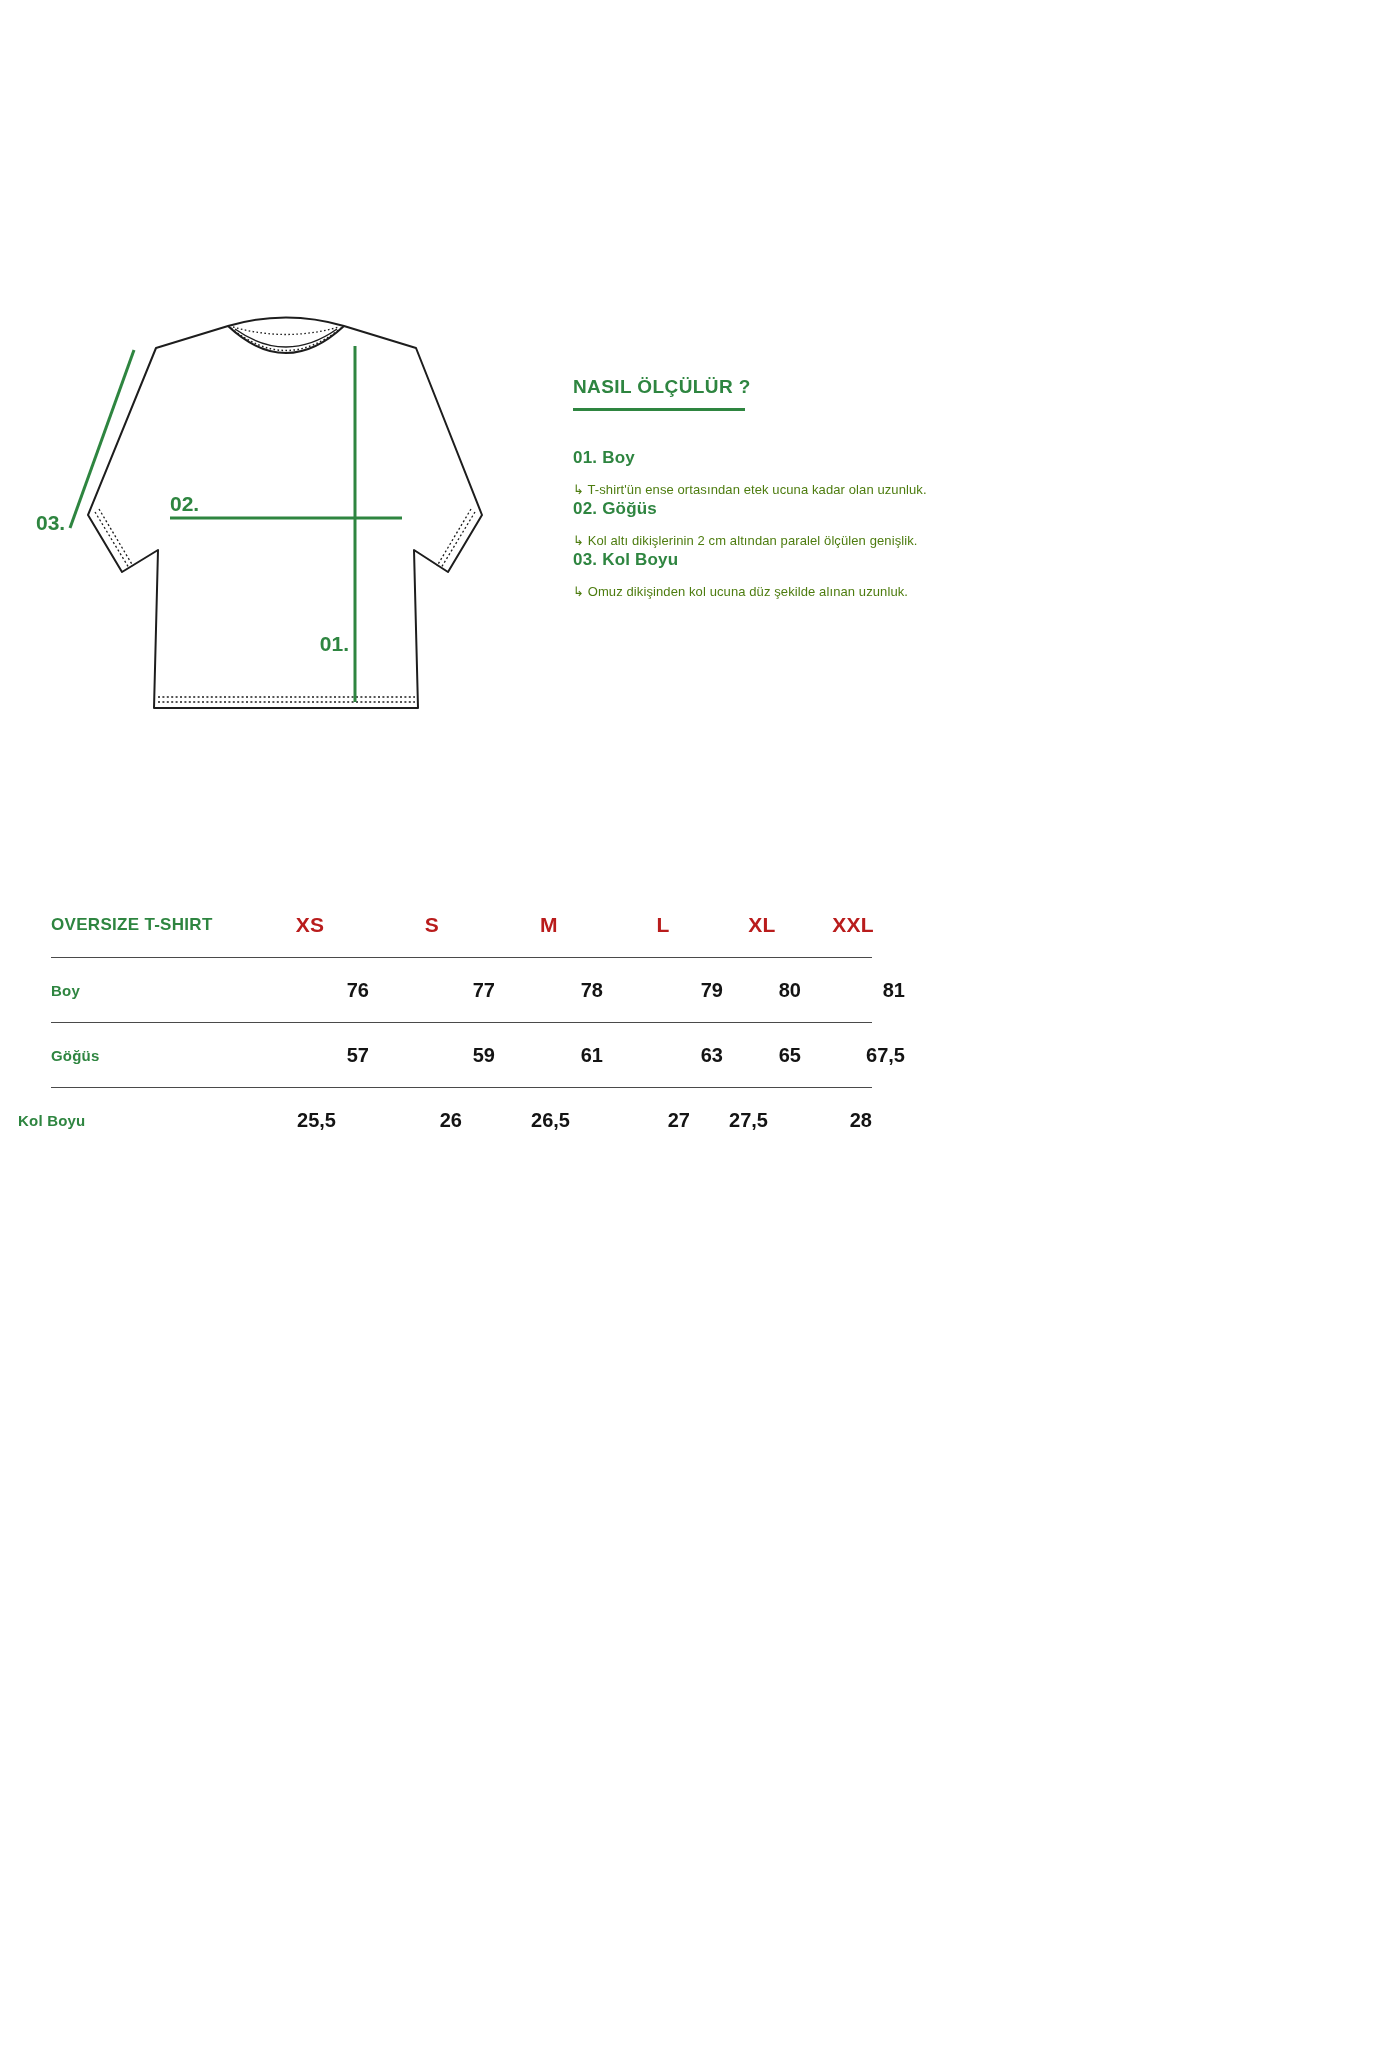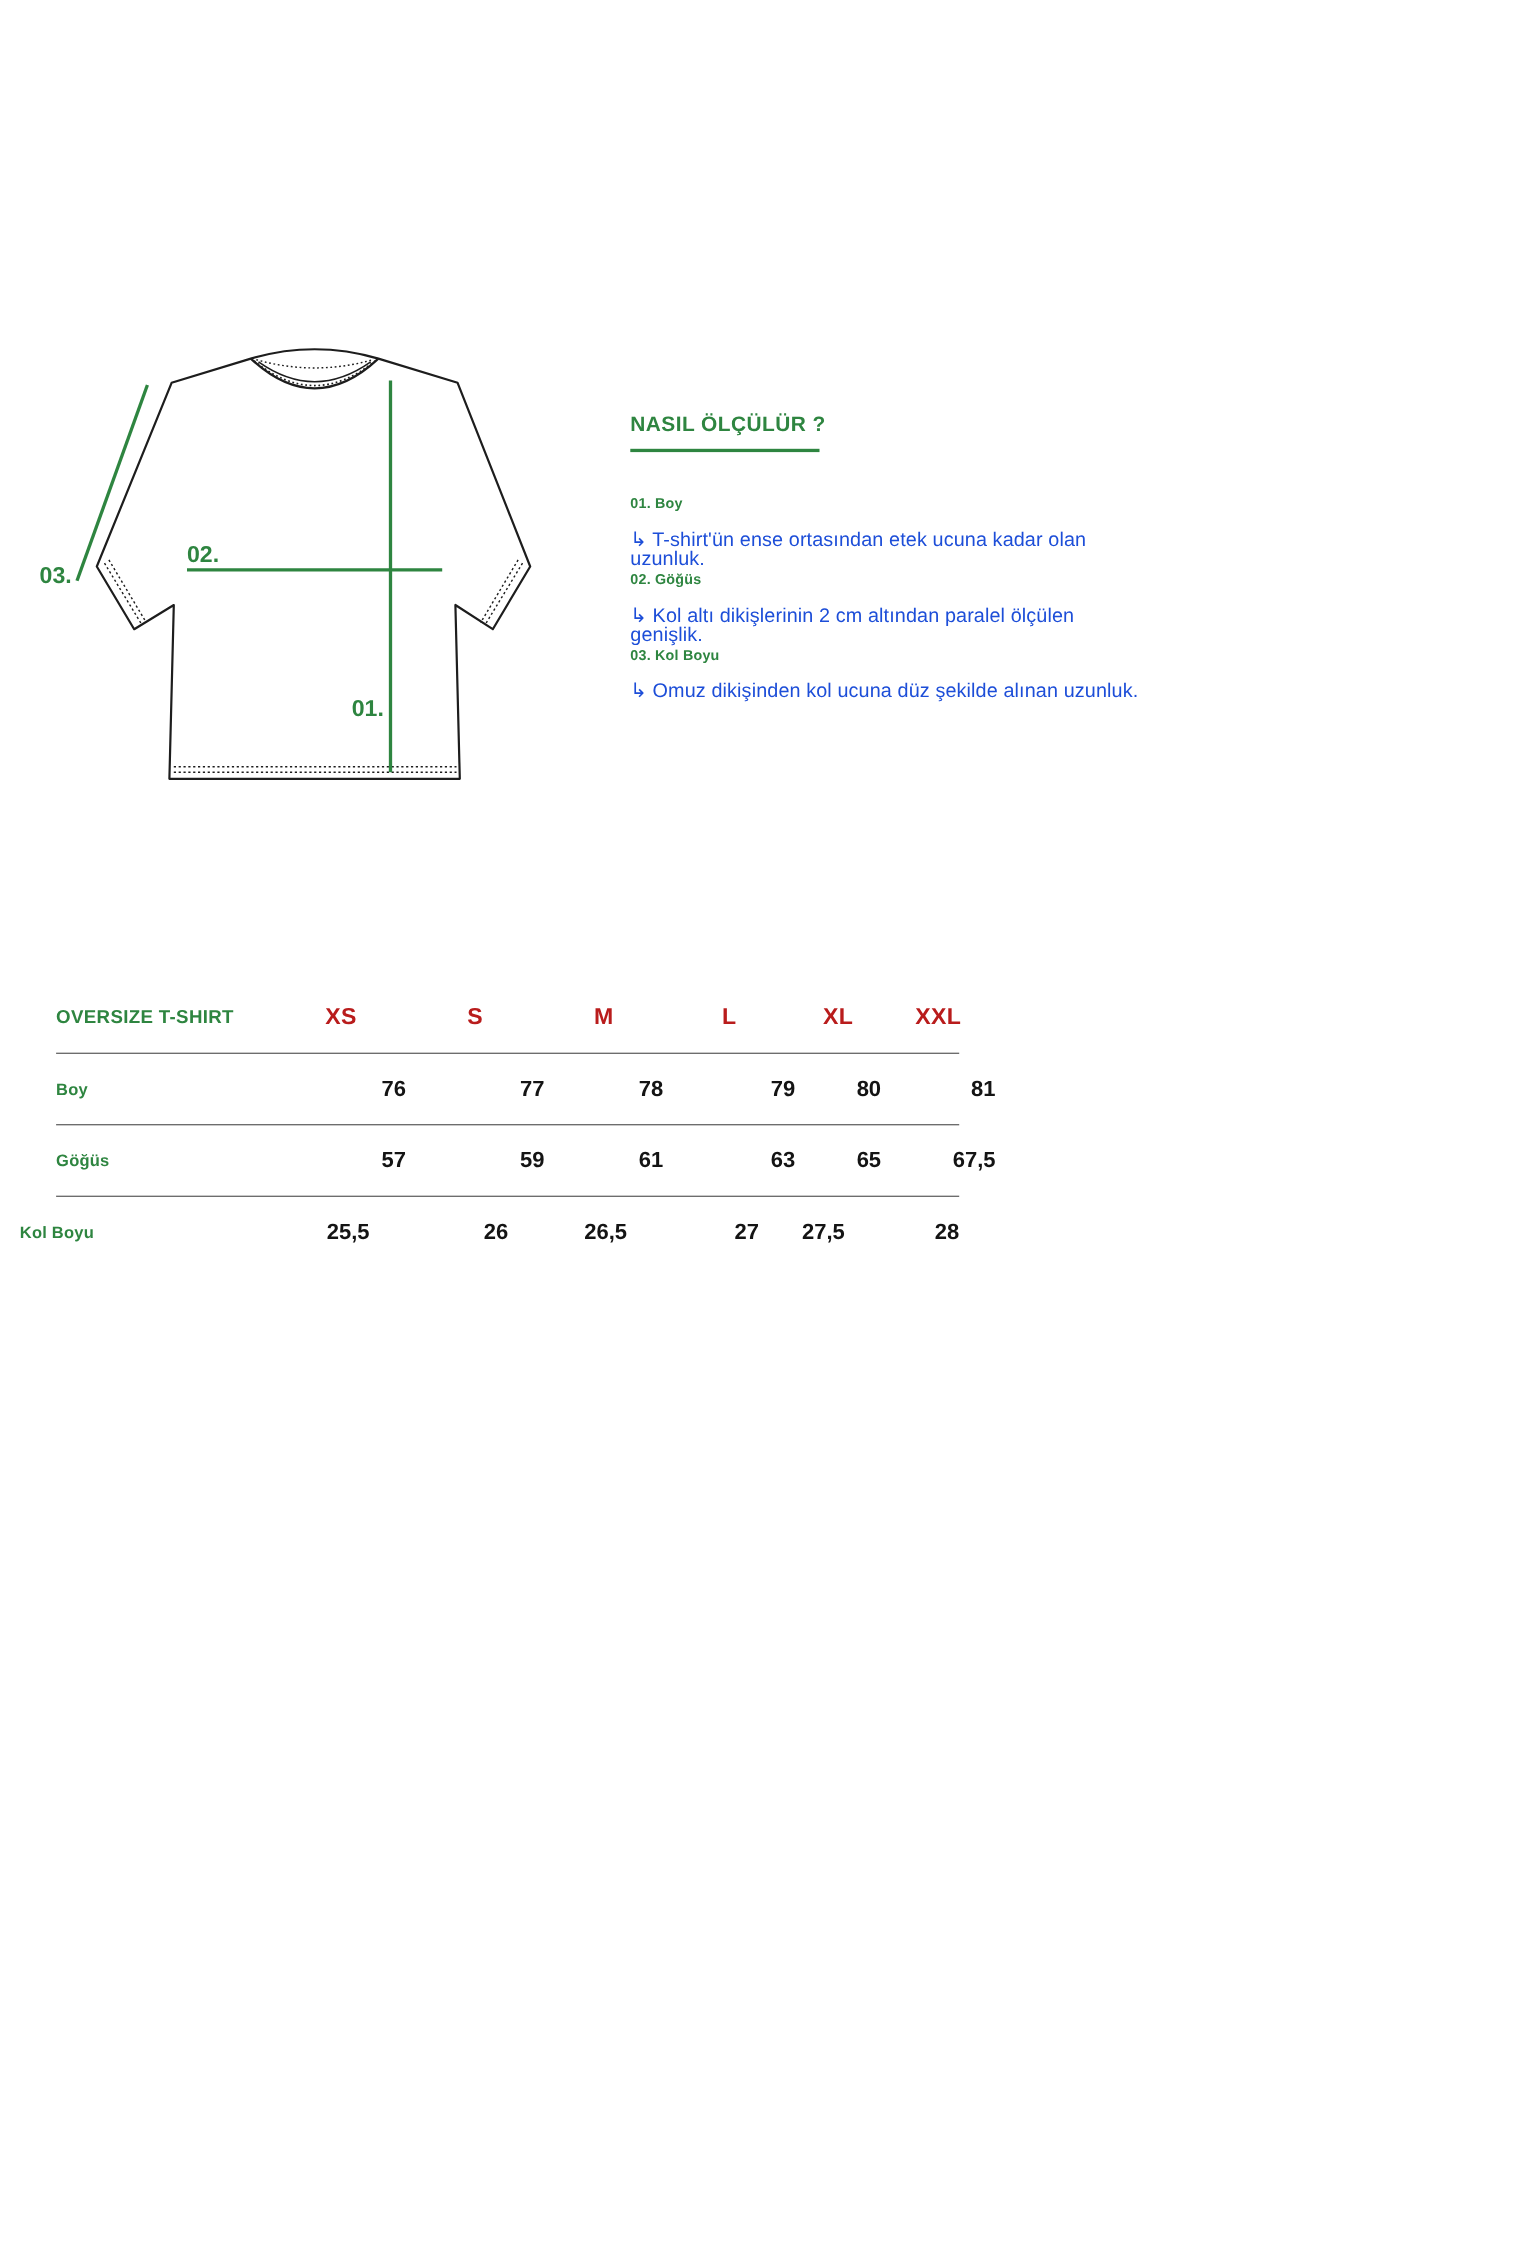--- a/index.html
+++ b/index.html
@@ -15,22 +15,22 @@
   .tshirt-wrap{position:absolute;left:30px;top:300px;width:500px;height:440px;}
   .tshirt-wrap svg{display:block;width:100%;height:100%;}
   .m-label{font-family:"Liberation Sans", sans-serif;font-size:21px;font-weight:bold;fill:var(--green);}
 
   
   .howto{position:absolute;left:573px;top:376px;width:470px;}
   .howto-title{color:var(--green);font-weight:bold;font-size:19px;letter-spacing:.4px;line-height:22px;}
   .howto-underline{width:172px;height:3px;background:var(--green);margin-top:10px;}
   .how-item{}
   .how-item.first{margin-top:37px;}
-  .how-heading{color:var(--green);font-weight:bold;font-size:13px;letter-spacing:.2px;line-height:20px;}
-  .how-desc{margin-top:13px;color:#1d4ed8;font-size:18px;line-height:18px;letter-spacing:.1px;}
+  .how-heading{color:var(--green);font-weight:bold;font-size:17px;letter-spacing:.2px;line-height:20px;}
+  .how-desc{margin-top:13px;color:#4d7c0f;font-size:13px;line-height:18px;letter-spacing:.1px;}
 
   
   .size-table{position:absolute;left:18px;top:893px;width:854px;}
   .t-row{display:grid;grid-template-columns:200px 118px 126px 108px 120px 78px 104px;align-items:center;height:64px;}
   .t-row.bordered{border-bottom:1px solid var(--divider);margin-left:33px;}
   .t-product{color:var(--green);font-weight:bold;font-size:17px;letter-spacing:.3px;}
   .t-size{text-align:center;font-weight:bold;font-size:21px;color:#b91c1c;letter-spacing:.3px;}
   .t-label{color:var(--green);font-weight:bold;font-size:15px;letter-spacing:.2px;}
   .t-val{text-align:right;font-weight:bold;font-size:20px;color:#141414;}
 </style>

